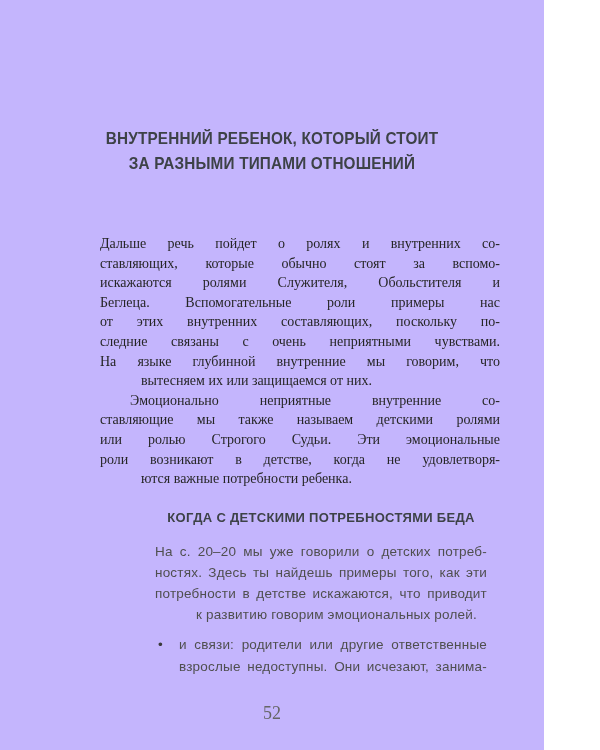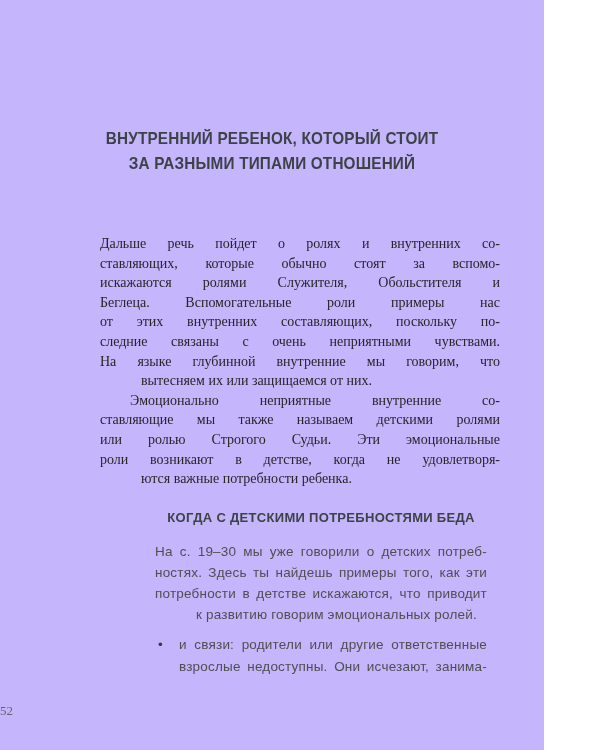--- a/index.html
+++ b/index.html
@@ -97,22 +97,23 @@
     color: #3a3a3a;
   }
   .bullet-text { flex: 1 1 auto; }
 
   
   .page-number {
     position: absolute;
     top: 703px;
     left: 0;
     right: 0;
+    text-align: center;
     font-family: "Liberation Serif", "DejaVu Serif", serif;
-    font-size: 13px;
+    font-size: 18px;
     color: #666666;
   }
 </style>
 </head>
 <body>
 
 <div class="page">
 
   <h1 class="chapter-title">
     <span>ВНУТРЕННИЙ РЕБЕНОК, КОТОРЫЙ СТОИТ</span>
@@ -135,21 +136,21 @@
         <div class="line">ставляющие мы также называем детскими ролями</div>
         <div class="line">или ролью Строгого Судьи. Эти эмоциональные</div>
         <div class="line">роли возникают в детстве, когда не удовлетворя-</div>
         <div class="line flat">ются важные потребности ребенка.</div>
       </div>
   </div>
 
   <div class="section">
     <h2 class="section-heading">КОГДА С ДЕТСКИМИ ПОТРЕБНОСТЯМИ БЕДА</h2>
     <div class="section-para">
-        <div class="line">На с. 19–30 мы уже говорили о детских потреб-</div>
+        <div class="line">На с. 20–20 мы уже говорили о детских потреб-</div>
         <div class="line">ностях. Здесь ты найдешь примеры того, как эти</div>
         <div class="line">потребности в детстве искажаются, что приводит</div>
         <div class="line flat">к развитию говорим эмоциональных ролей.</div>
       </div>
     <div class="bullet-item">
       <span class="bullet-marker">•</span>
       <div class="bullet-text">
           <div class="line">и связи: родители или другие ответственные</div>
           <div class="line">взрослые недоступны. Они исчезают, занима-</div>
         </div>

